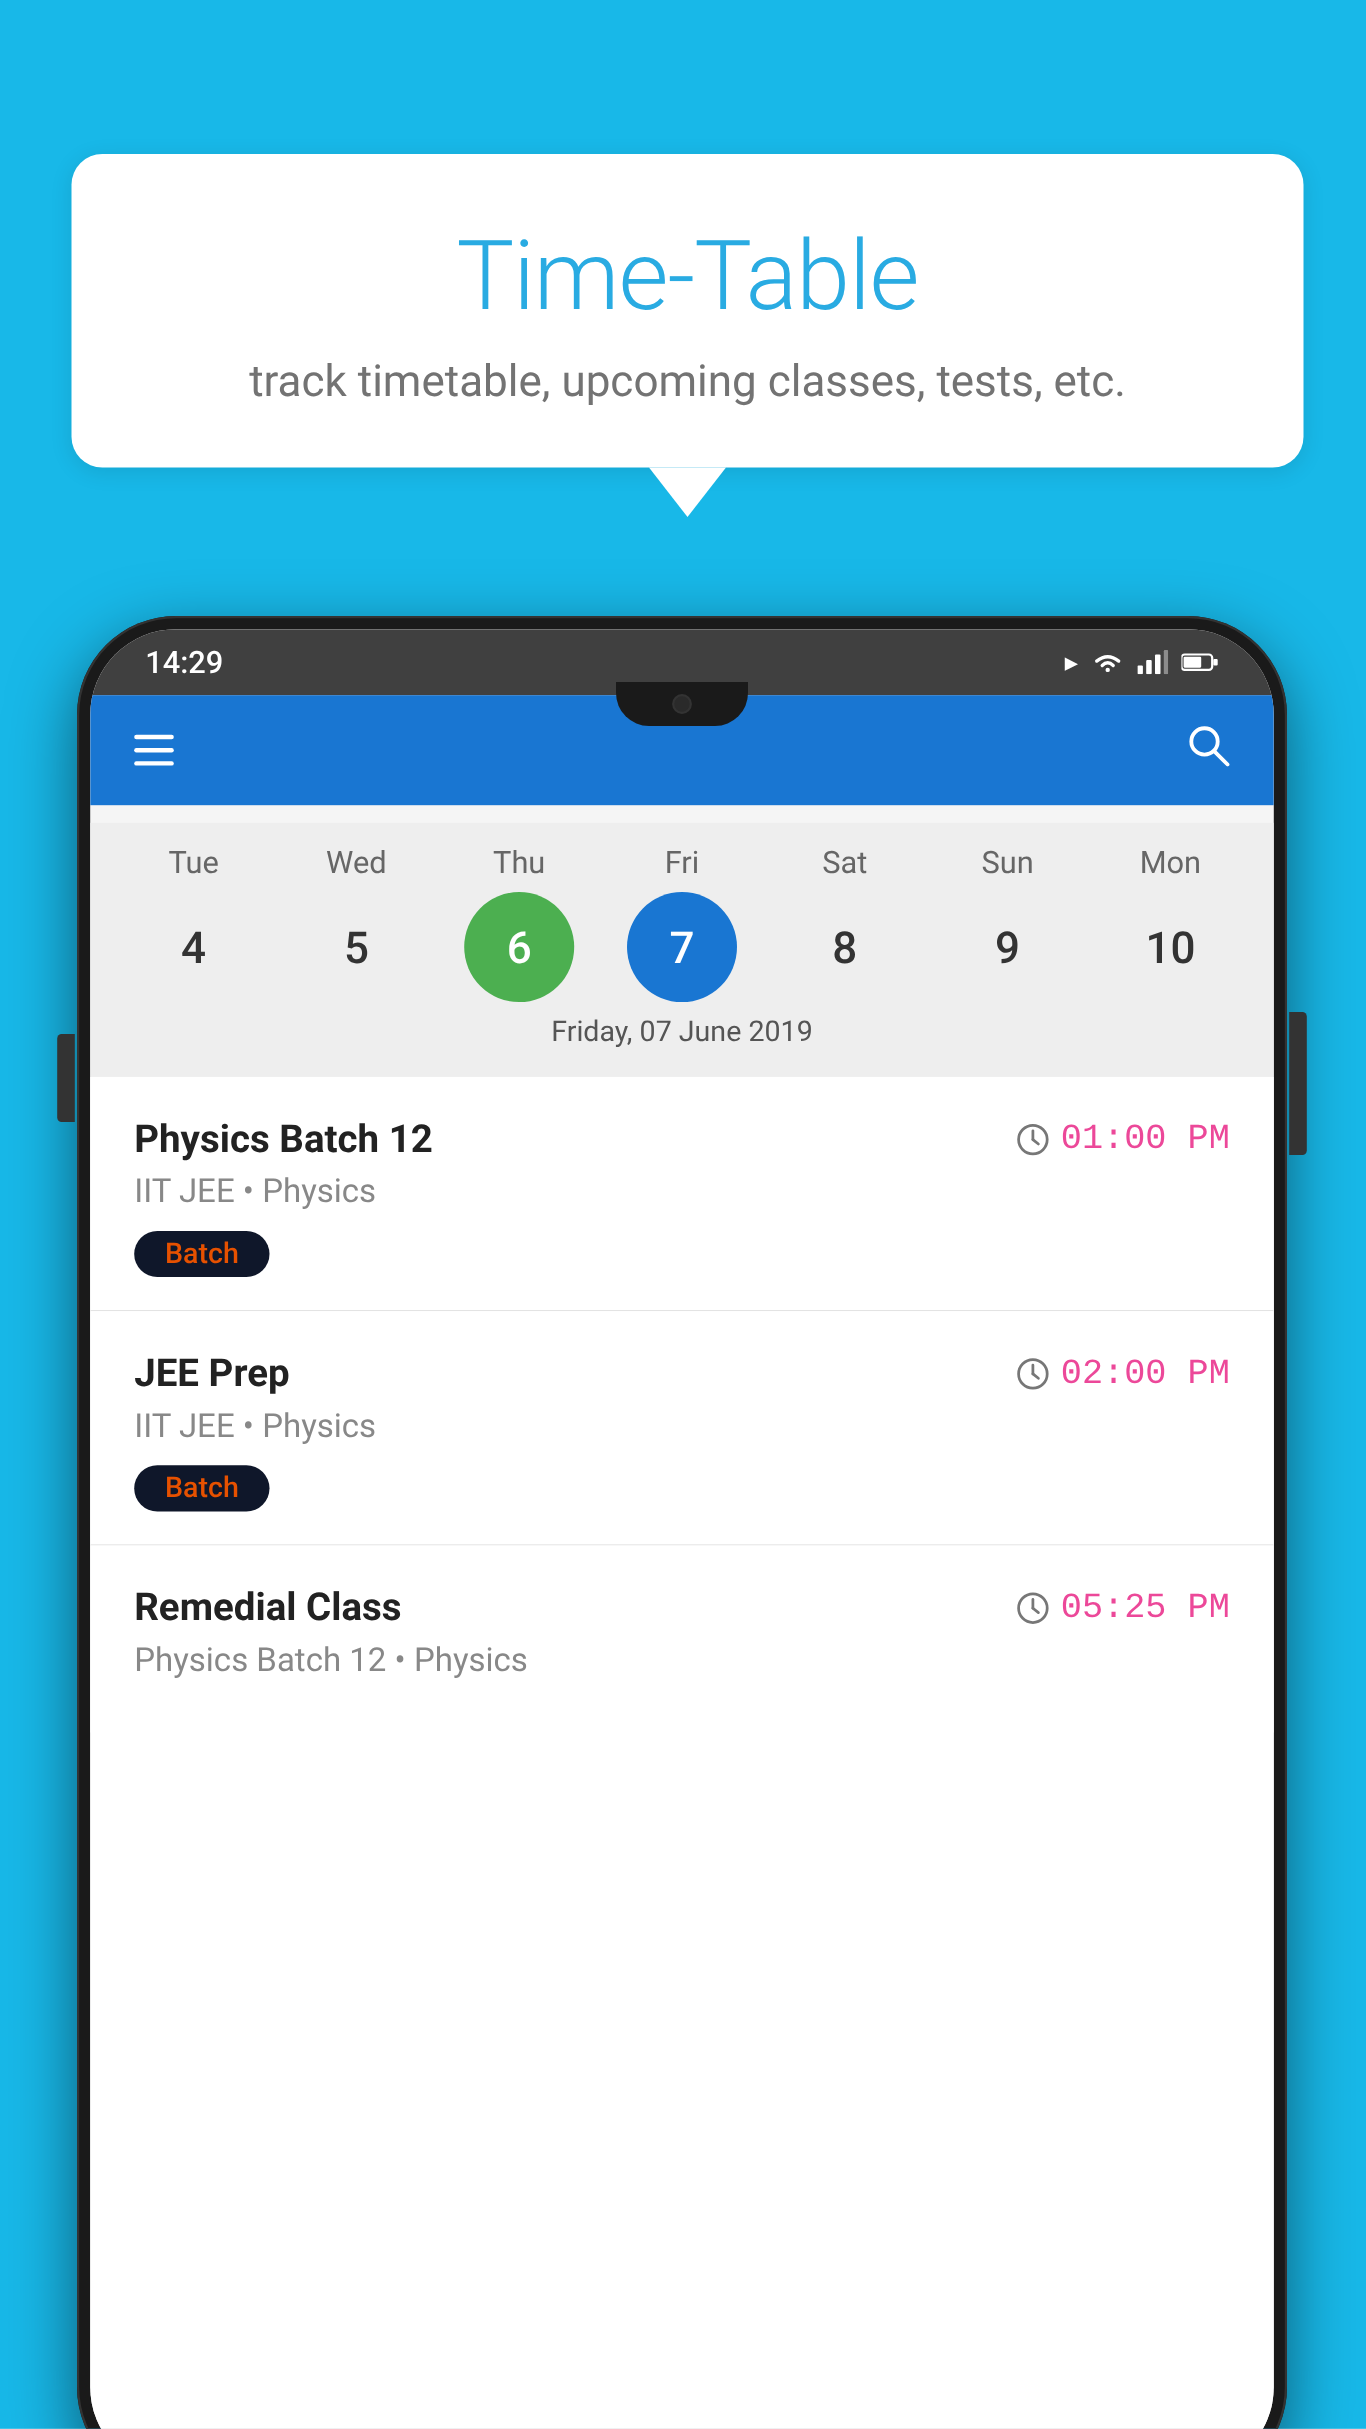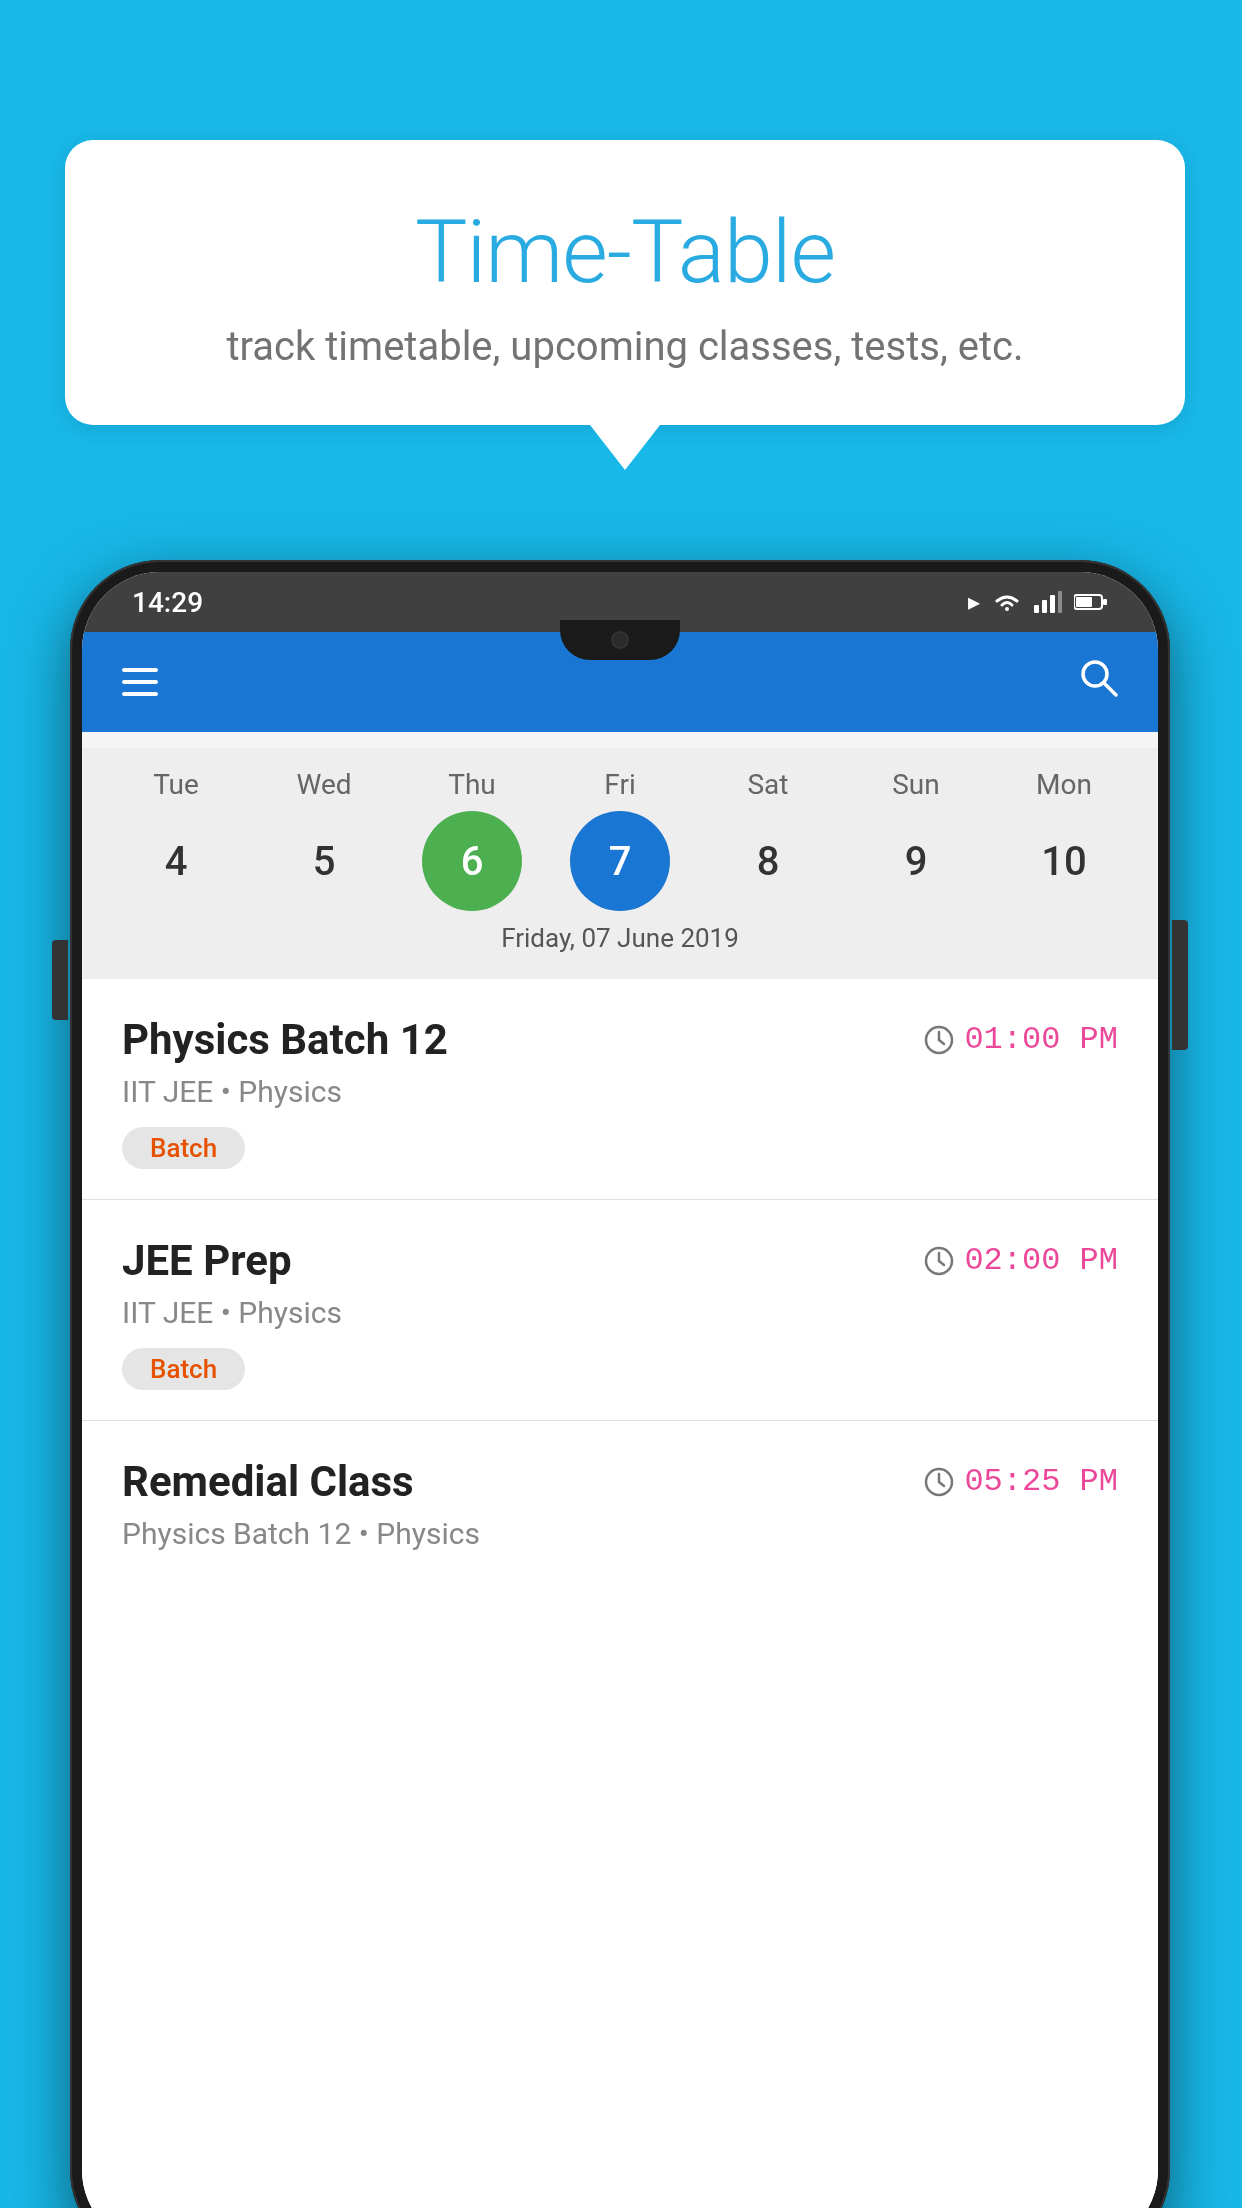--- a/index.html
+++ b/index.html
@@ -261,21 +261,21 @@
     }
 
     .schedule-item-header {
       display: flex;
       justify-content: space-between;
       align-items: center;
       margin-bottom: 10px;
     }
 
     .schedule-item-title {
-      font-size: 42px;
+      font-size: 35px;
       font-weight: 700;
       color: #222;
     }
 
     .schedule-item-time {
       display: flex;
       align-items: center;
       gap: 10px;
       font-size: 32px;
       color: #ec4899;
@@ -283,21 +283,21 @@
     }
 
     .schedule-item-subtitle {
       font-size: 30px;
       color: #888;
       margin-bottom: 18px;
     }
 
     .batch-badge {
       display: inline-block;
-      background: #e5e5e5;
+      background: #0f172a;
       color: #E65100;
       font-size: 26px;
       padding: 6px 28px;
       border-radius: 30px;
       font-weight: 500;
     }
   </style>
 </head>
 <body>
 

